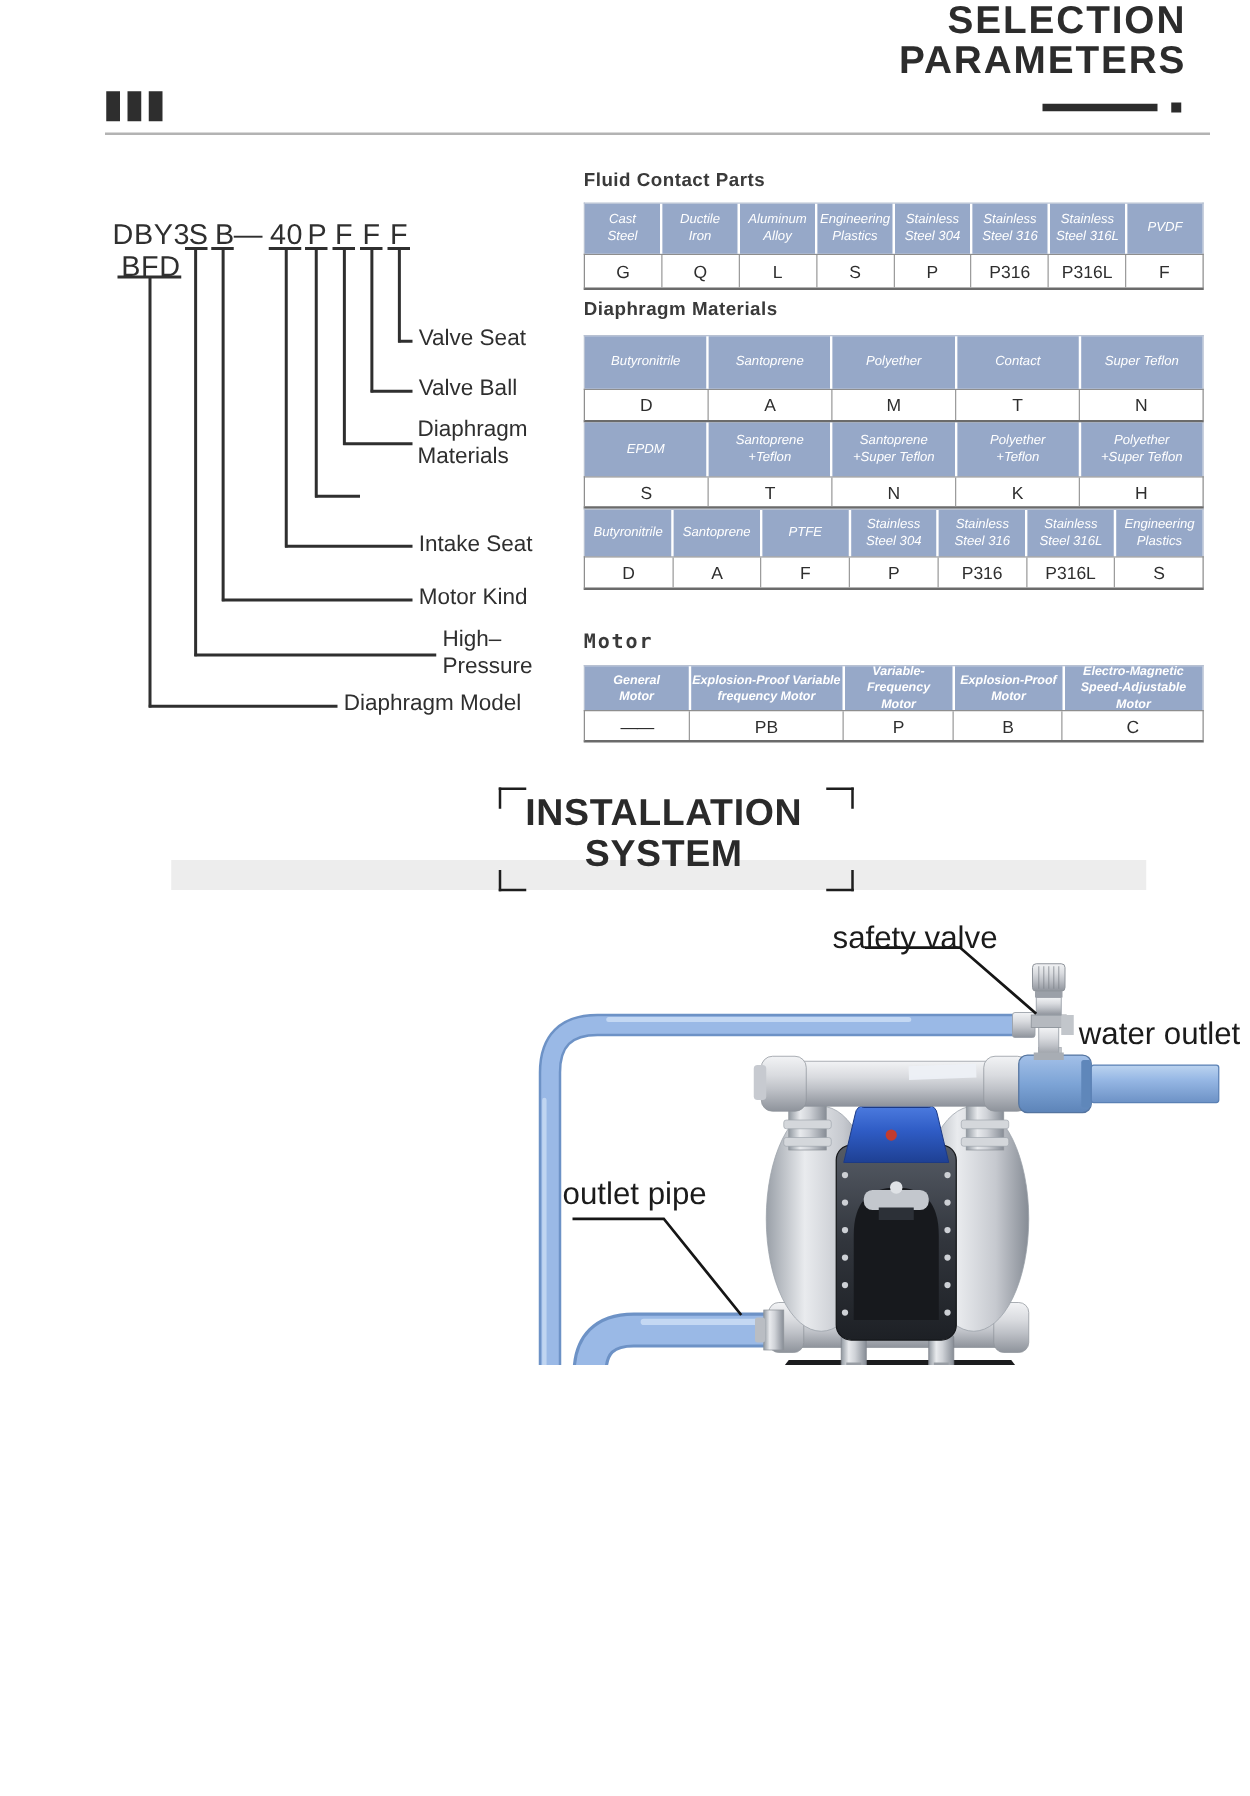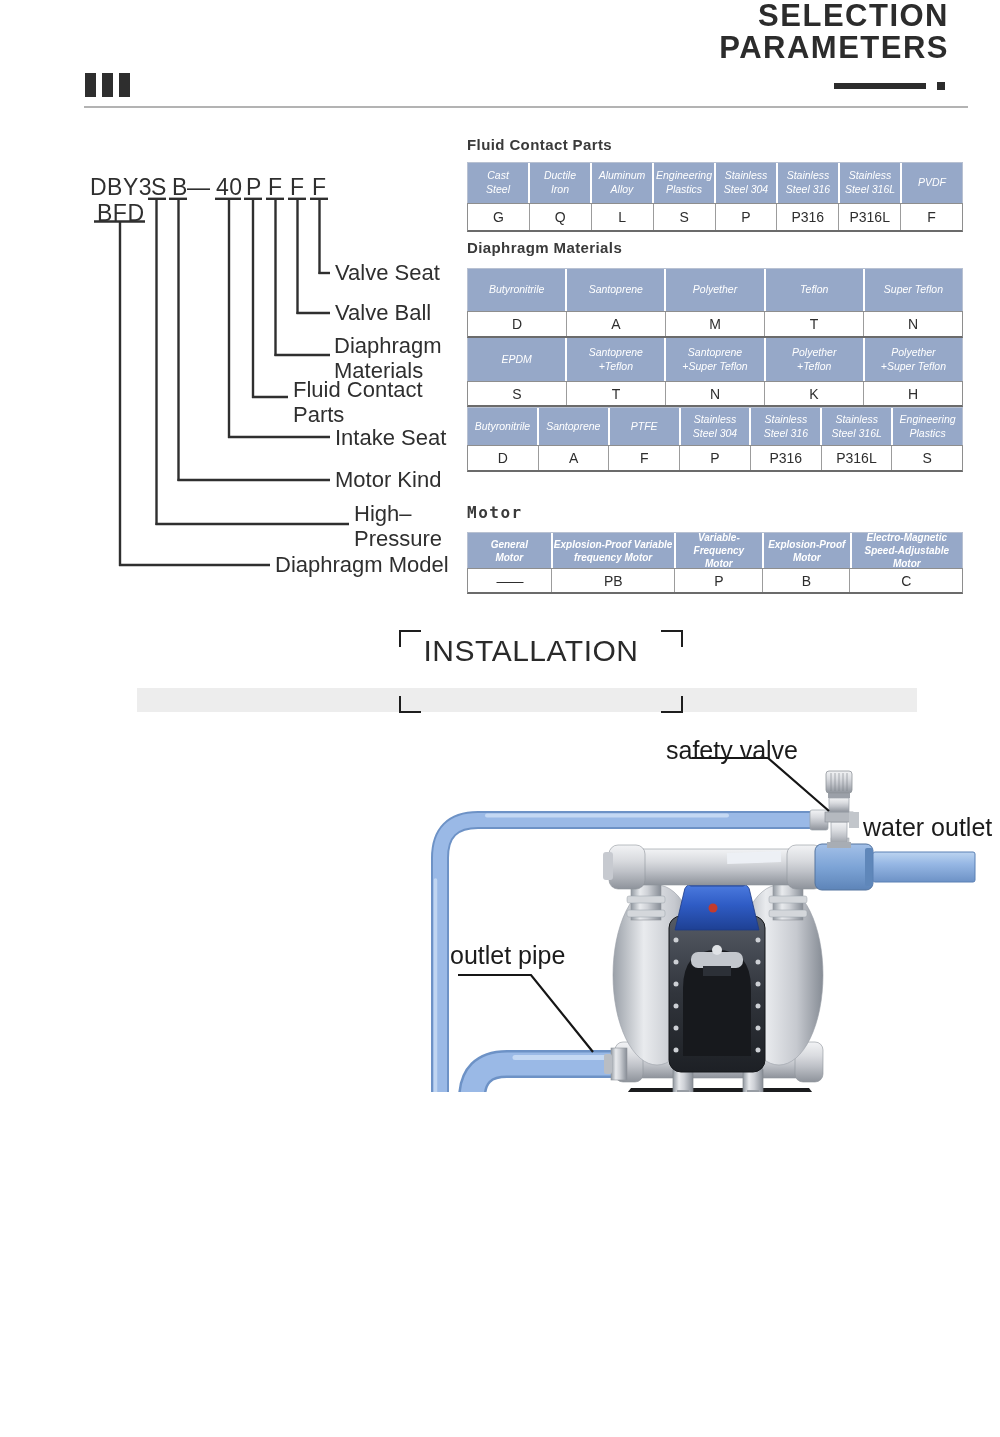--- a/index.html
+++ b/index.html
@@ -9,41 +9,41 @@
   
   .logo-bar{position:absolute;top:73px;width:11px;height:24px;background:#2e2e2e;}
   .page-title{position:absolute;top:0;right:78px;text-align:right;font-weight:bold;
               font-size:31px;line-height:32px;letter-spacing:1.5px;color:#2c2c2c;}
   .accent-line{position:absolute;top:83px;right:101px;width:92px;height:6px;background:#2c2c2c;}
   .accent-dot{position:absolute;top:82px;right:82px;width:8px;height:8px;background:#2c2c2c;}
   .hdr-divider{position:absolute;top:106px;left:57px;width:884px;height:2px;background:#b3b3b3;}
 
   
   .code{position:absolute;font-size:23px;letter-spacing:.5px;color:#2f2f2f;}
-  .mlabel{position:absolute;font-size:22px;line-height:1.15;color:#2f2f2f;white-space:pre-line;}
+  .mlabel{position:absolute;font-size:18px;line-height:1.15;color:#2f2f2f;white-space:pre-line;}
 
   
   .tblock{position:absolute;left:440px;width:496px;}
   .ttitle{font-size:15px;font-weight:bold;color:#3a3a3a;letter-spacing:.4px;line-height:17px;}
   .ttitle.mono{font-family:"DejaVu Sans Mono",monospace;font-size:16px;letter-spacing:1.5px;}
   .hrow{display:flex;border:1px solid #b8c1d2;border-bottom:none;font-style:italic;}
   .hcell{flex:1 1 0%;background:#96a8c8;color:#fff;font-size:10.5px;line-height:1.3;
          display:flex;align-items:center;justify-content:center;text-align:center;
          white-space:pre-line;border-right:2px solid #fff;padding:2px 1px;box-sizing:border-box;}
   .hcell:last-child{border-right:none;}
   .vrow{display:flex;border:1px solid #8e8e8e;border-bottom:2px solid #6b6b6b;background:#fff;}
   .vcell{flex:1 1 0%;font-size:14px;color:#2e2e2e;display:flex;align-items:center;justify-content:center;
          border-right:1px solid #9c9c9c;box-sizing:border-box;}
   .vcell:last-child{border-right:none;}
   .motor .hcell{font-weight:bold;font-size:10px;}
 
   
   .inst-band{position:absolute;left:110px;top:688px;width:780px;height:24px;background:#ededed;}
   .inst-title{position:absolute;left:374px;top:634px;width:260px;text-align:center;
-              font-weight:normal;font-size:30px;line-height:33px;color:#2a2a2a;letter-spacing:.5px;}
+              font-weight:bold;font-size:30px;line-height:33px;color:#2a2a2a;letter-spacing:.5px;}
   .bracket{position:absolute;width:20px;height:15px;}
   .bk-tl{left:372px;top:630px;border-top:2.5px solid #1e1e1e;border-left:2.5px solid #1e1e1e;}
   .bk-tr{left:634px;top:630px;border-top:2.5px solid #1e1e1e;border-right:2.5px solid #1e1e1e;}
   .bk-bl{left:372px;top:696px;border-bottom:2.5px solid #1e1e1e;border-left:2.5px solid #1e1e1e;}
   .bk-br{left:634px;top:696px;border-bottom:2.5px solid #1e1e1e;border-right:2.5px solid #1e1e1e;}
 
   .dlabel{position:absolute;font-size:25px;color:#1b1b1b;}
   svg{position:absolute;pointer-events:none;}
 </style>
 </head>
@@ -102,22 +102,20 @@
       <line x1="247.5" y1="355" x2="303" y2="355"></line>
       <line x1="269.5" y1="313" x2="303" y2="313"></line>
       <line x1="291.5" y1="273" x2="303" y2="273"></line>
     </g>
   </svg>
 
   <div class="mlabel" style="left:308px;top:260px">Valve Seat</div>
   <div class="mlabel" style="left:308px;top:300px">Valve Ball</div>
   <div class="mlabel" style="left:307px;top:333px">Diaphragm
 Materials</div>
-  <div class="mlabel" style="left:266px;top:377px">Fluid Contact
-Parts</div>
   <div class="mlabel" style="left:308px;top:425px">Intake Seat</div>
   <div class="mlabel" style="left:308px;top:467px">Motor Kind</div>
   <div class="mlabel" style="left:327px;top:501px">High–
 Pressure</div>
   <div class="mlabel" style="left:248px;top:552px">Diaphragm Model</div>
 
   <div class="tblock" style="top:136px">
     <div class="ttitle" style="margin-bottom:9px">Fluid Contact Parts</div>
     <div class="hrow" style="height:40px">
       <div class="hcell">Cast
@@ -147,21 +145,21 @@
       <div class="vcell">F</div>
     </div>
   </div>
 
   <div class="tblock" style="top:239px">
     <div class="ttitle" style="margin-bottom:12px">Diaphragm Materials</div>
     <div class="hrow" style="height:42px">
       <div class="hcell">Butyronitrile</div>
       <div class="hcell">Santoprene</div>
       <div class="hcell">Polyether</div>
-      <div class="hcell">Teflon</div>
+      <div class="hcell">Contact</div>
       <div class="hcell">Super Teflon</div>
     </div>
     <div class="vrow" style="height:24px">
       <div class="vcell">D</div>
       <div class="vcell">A</div>
       <div class="vcell">M</div>
       <div class="vcell">T</div>
       <div class="vcell">N</div>
     </div>
     <div class="hrow" style="height:43px;border-top:none">
@@ -232,20 +230,21 @@
     </div>
   </div>
 
   <div class="inst-band"></div>
   <div class="bracket bk-tl"></div>
   <div class="bracket bk-tr"></div>
   <div class="bracket bk-bl"></div>
   <div class="bracket bk-br"></div>
   <div class="inst-title">
     <div>INSTALLATION</div>
+    <div>SYSTEM</div>
   </div>
 
   <svg width="1000" height="711" viewBox="0 726 1000 711" style="left:0;top:726px" xmlns="http://www.w3.org/2000/svg">
     <defs>
       <linearGradient id="steelV" x1="0" y1="0" x2="0" y2="1">
         <stop offset="0" stop-color="#f2f3f5"></stop>
           <stop offset="0.35" stop-color="#d9dbdf"></stop>
         <stop offset="0.6" stop-color="#bfc2c8"></stop>
           <stop offset="1" stop-color="#8e939b"></stop>
       </linearGradient>

